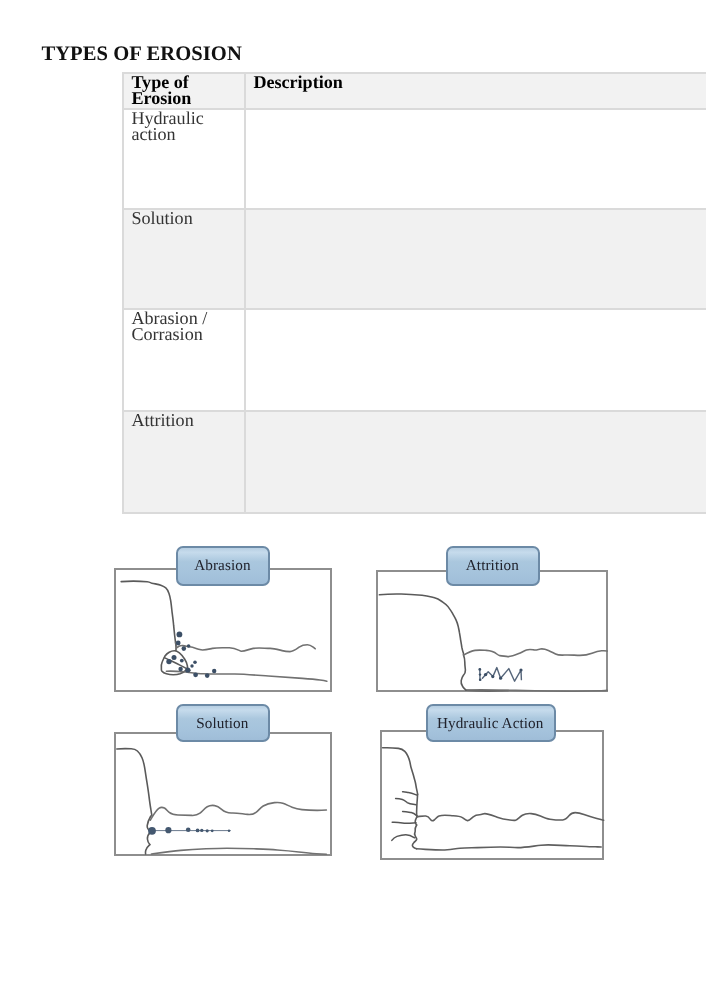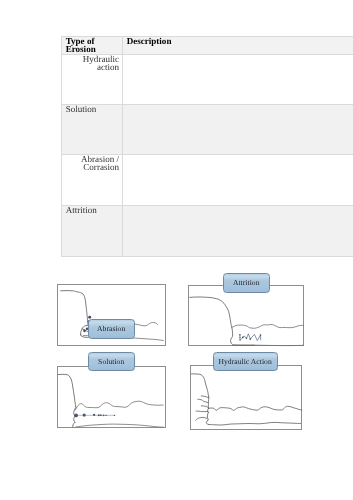--- a/index.html
+++ b/index.html
@@ -38,21 +38,21 @@
     font-weight:normal;
     text-align:left;
     color:#333333;
     overflow:hidden;
   }
   .etable th { font-weight:bold; color:#000; }
   .col-type { width:61px; }
   .etable td, .etable th { white-space:pre-line; }
   .row-head th { height:10.5px; background:#f2f2f2; }
   .row-alt td { background:#f1f1f1; }
-  .row-w td { background:#ffffff;text-align:right; }
+  .row-w td { background:#ffffff; }
   .r1 td { height:49px; }
   .r2 td { height:49.6px; }
   .r3 td { height:49.6px; }
   .r4 td { height:50.2px; }
   .dbox { position:absolute; border:1px solid #8e8e8e; background:#fff; box-sizing:border-box; }
   .dlabel {
     position:absolute;
     background:linear-gradient(to bottom,#b6cee2 0%,#c6dbec 12%,#aac7de 38%,#a5c3dc 72%,#9fbdd8 100%);
     border:1px solid #6c8aa6;
     border-radius:3.5px;
@@ -64,20 +64,21 @@
     box-sizing:border-box;
     letter-spacing:0.05px;
   }
   svg { position:absolute; left:0; top:0; overflow:visible; }
 </style>
 </head>
 <body>
 
 <div id="page">
 
+  <div class="title">TYPES OF EROSION</div>
 
   <table class="etable">
     <colgroup>
         <col class="col-type">
         <col>
       </colgroup>
     <tbody>
       <tr class="row-head">
         <th>Type of
 Erosion</th>
@@ -128,21 +129,21 @@
           <circle cx="39.5" cy="46.1" r="0.9"></circle>
           <circle cx="32.3" cy="49.5" r="1.1"></circle>
           <circle cx="35.9" cy="50.0" r="1.3"></circle>
           <circle cx="38.0" cy="48.0" r="0.85"></circle>
           <circle cx="39.8" cy="52.4" r="1.2"></circle>
           <circle cx="45.6" cy="52.8" r="1.15"></circle>
           <circle cx="49.1" cy="50.5" r="1.1"></circle>
         </g>
       </svg>
     </div>
-    <div class="dlabel" style="left:87.6px; top:273.2px; width:47.2px; height:19.9px;margin-top:46px;">Abrasion</div>
+    <div class="dlabel" style="left:87.6px; top:273.2px; width:47.2px; height:19.9px;">Abrasion</div>
 
     <div class="dbox" style="left:188.4px; top:285.2px; width:115.5px; height:60.5px;">
       <svg width="116" height="61" viewBox="0 0 116 61">
         <g fill="none" stroke="#5a5a5a" stroke-width="0.8" stroke-linecap="round" stroke-linejoin="round">
           <path d="M0.7,11.4 C3.6,11.1 7.6,10.9 11.6,11.0 C15.8,11.1 19.6,11.4 22.0,11.6 C24.4,11.8 26.4,12.4 27.9,12.8 C29.4,13.2 30.7,13.8 31.6,14.5 C33.0,15.5 34.2,16.2 35.0,17.3 C36.0,18.65 36.6,19.5 37.2,20.6 C37.9,21.9 38.5,22.8 39.0,23.9 C39.6,25.2 39.9,26.2 40.1,27.2 C40.4,28.6 40.6,29.4 40.7,30.2 C41.0,31.9 41.2,32.9 41.3,33.9 C41.6,35.6 41.8,36.7 41.9,37.6 C42.2,39.2 42.5,40.0 42.7,40.6"></path>
           <path d="M42.7,41.2 C43.2,42.6 43.4,43.9 43.4,45.1 C43.4,46.5 43.6,47.9 43.7,49.0 C43.8,50.2 43.3,51.1 42.6,51.8 C42.1,52.3 41.8,53.5 41.6,54.3 C41.4,55.3 41.8,56.5 42.4,57.4 C43.0,58.3 43.6,58.8 44.1,59.1"></path>
           <path d="M44.1,59.1 C47.6,59.35 51.6,59.45 55.4,59.45 C59.0,59.45 62.4,59.35 65.2,59.25"></path>
         </g>
         <g fill="none" stroke="#717171" stroke-width="0.8" stroke-linecap="round" stroke-linejoin="round">
           <path d="M42.8,41.5 C44.4,40.6 46.4,39.5 48.5,39.2 C50.4,38.93 52.4,39.1 54.2,39.2 C56.4,39.32 58.2,40.0 59.4,41.0 C60.2,41.66 60.6,41.8 60.9,41.8 C62.4,41.8 63.6,42.3 64.9,42.3 C66.8,42.3 68.8,41.5 70.4,40.8 C71.8,40.2 73.0,39.4 74.2,39.0 C75.4,38.6 76.6,38.7 77.6,38.9 C79.0,39.2 80.0,38.7 81.2,38.5 C82.6,38.28 84.0,38.7 85.2,39.2 C86.4,39.7 87.6,40.4 88.8,41.0 C90.2,41.7 91.8,41.6 93.4,41.5 C96.0,41.33 98.6,41.7 101.0,41.7 C103.2,41.7 105.2,41.3 107.0,40.6 C108.6,39.98 110.2,39.5 111.8,39.4 C113.0,39.32 114.0,39.4 114.6,39.5"></path>

